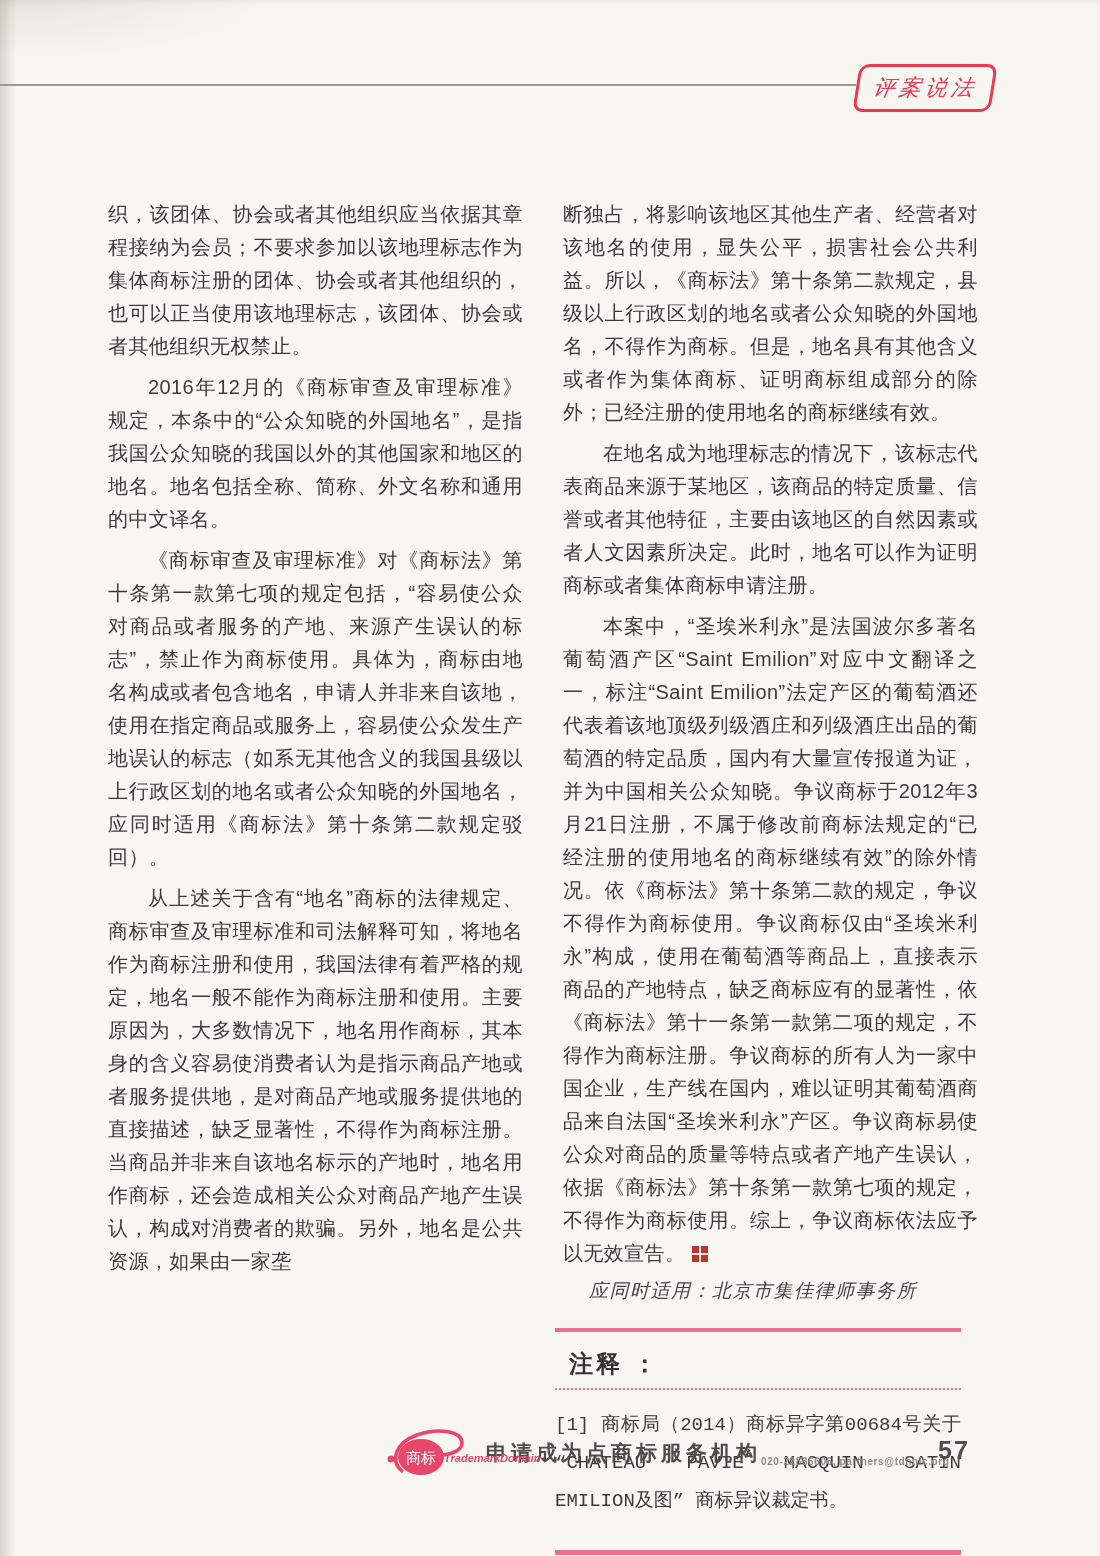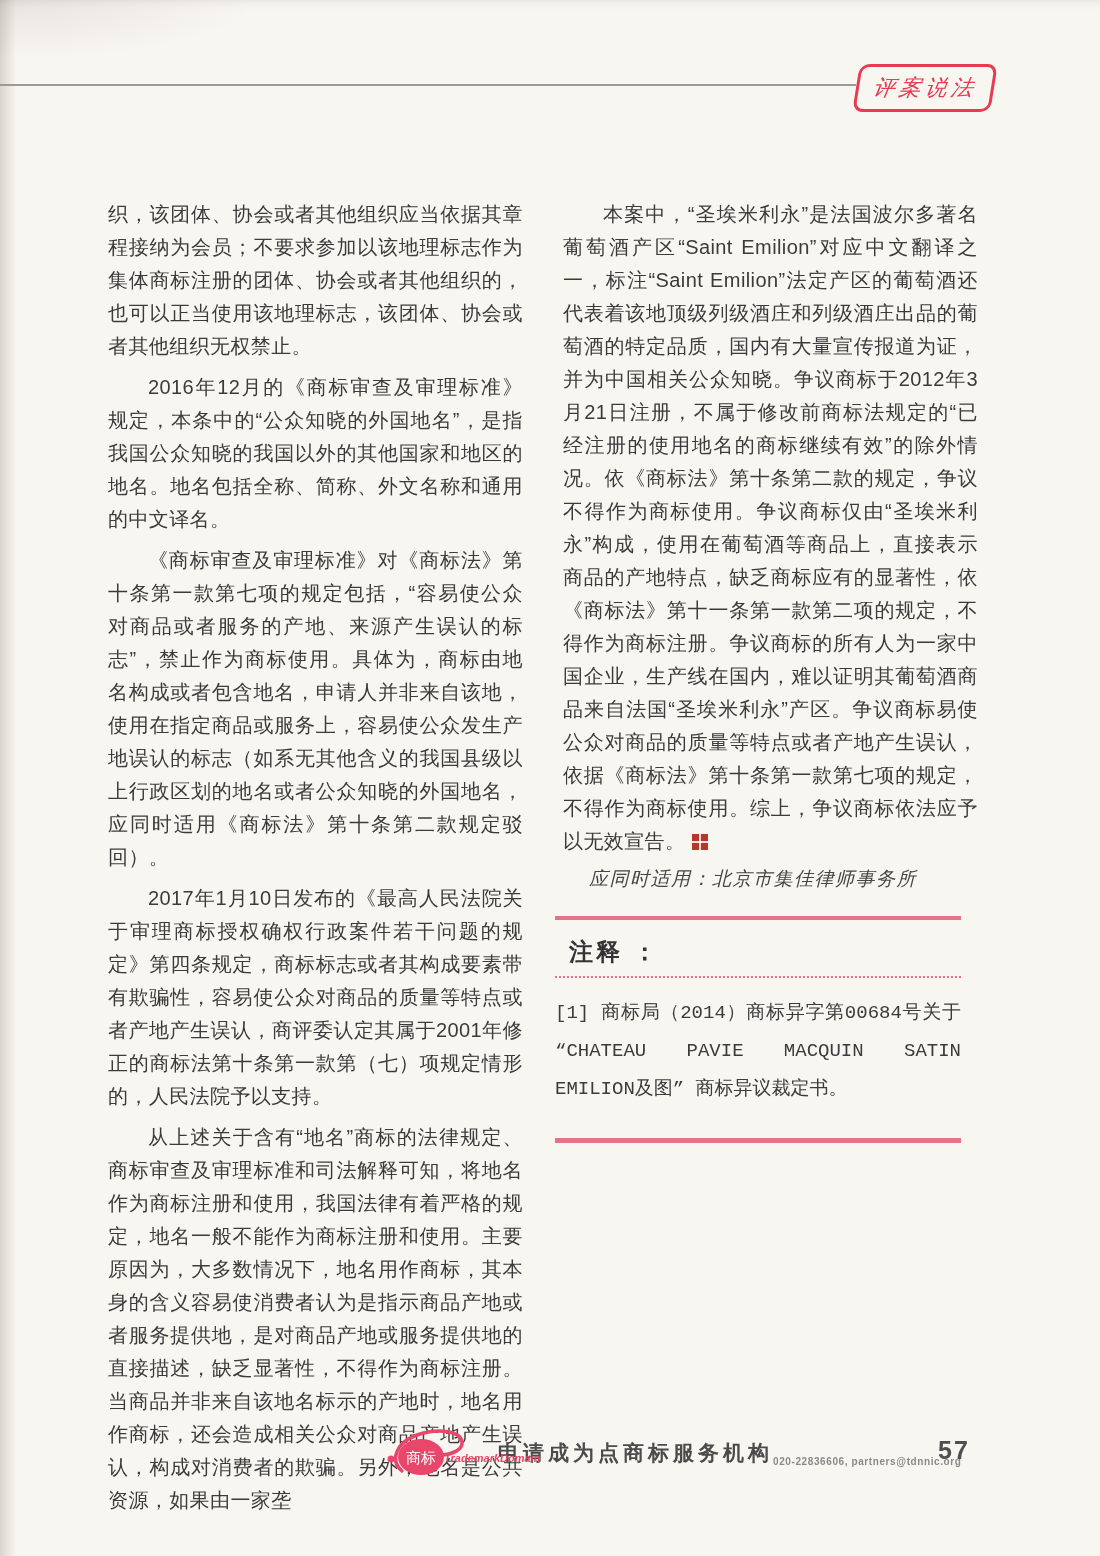--- a/index.html
+++ b/index.html
@@ -36,21 +36,21 @@
 
   
   .notes{margin-top:24px;width:406px;border-top:4px solid #e87287;border-bottom:5px solid #e87287;
     padding:6px 0 30px;}
   .notes-heading{font-size:24px;font-weight:bold;letter-spacing:3px;margin:10px 0 8px 14px;color:#333;}
   .notes-dotted{border-top:2px dotted #e87287;margin-bottom:16px;}
   .note-item{margin:0;font-family:Liberation Mono, monospace;font-size:19px;
     line-height:38px;color:#3b3b3b;text-align:justify;}
 
   
-  .footer{position:absolute;left:386px;top:1424px;display:flex;align-items:center;gap:12px;}
+  .footer{position:absolute;left:386px;top:1424px;display:flex;align-items:center;gap:0;}
   .logo{position:relative;width:100px;height:58px;flex:0 0 auto;}
   .logo-en{position:absolute;left:58px;top:29px;color:#e8476b;font-style:italic;font-weight:bold;
     font-size:11px;line-height:11px;display:flex;flex-direction:row;}
   .footer-text{display:flex;flex-direction:row;align-items:flex-end;}
   .slogan{font-size:21px;font-weight:bold;color:#4b4b4b;letter-spacing:4px;}
   .contact{font-size:10px;color:#8a8a8a;margin-top:15px;letter-spacing:.6px;font-weight:bold;}
   .page-number{position:absolute;left:938px;top:1436px;font-size:25px;font-weight:bold;
     color:#4f4f4f;letter-spacing:2px;}
 </style>
 </head>
@@ -63,24 +63,25 @@
   <div class="header-rule"></div>
   <div class="header-label">
     <span>评案说法</span>
   </div>
 
   <div class="article">
     <div class="col">
       <p class="para no-indent">织，该团体、协会或者其他组织应当依据其章程接纳为会员；不要求参加以该地理标志作为集体商标注册的团体、协会或者其他组织的，也可以正当使用该地理标志，该团体、协会或者其他组织无权禁止。</p>
       <p class="para">2016年12月的《商标审查及审理标准》规定，本条中的“公众知晓的外国地名”，是指我国公众知晓的我国以外的其他国家和地区的地名。地名包括全称、简称、外文名称和通用的中文译名。</p>
       <p class="para">《商标审查及审理标准》对《商标法》第十条第一款第七项的规定包括，“容易使公众对商品或者服务的产地、来源产生误认的标志”，禁止作为商标使用。具体为，商标由地名构成或者包含地名，申请人并非来自该地，使用在指定商品或服务上，容易使公众发生产地误认的标志（如系无其他含义的我国县级以上行政区划的地名或者公众知晓的外国地名，应同时适用《商标法》第十条第二款规定驳回）。</p>
-      <p class="para">2017年1月10日发布的《最高人民法院关于审理商标授权确权行政案件若干问题的规定》第四条规定，商标标志或者其构成要素带有欺骗性，容易使公众对商品的质量等特点或者产地产生误认，商评委认定其属于2001年修正的商标法第十条第一款第（七）项规定情形的，人民法院予以支持。</p>
       <p class="para">从上述关于含有“地名”商标的法律规定、商标审查及审理标准和司法解释可知，将地名作为商标注册和使用，我国法律有着严格的规定，地名一般不能作为商标注册和使用。主要原因为，大多数情况下，地名用作商标，其本身的含义容易使消费者认为是指示商品产地或者服务提供地，是对商品产地或服务提供地的直接描述，缺乏显著性，不得作为商标注册。当商品并非来自该地名标示的产地时，地名用作商标，还会造成相关公众对商品产地产生误认，构成对消费者的欺骗。另外，地名是公共资源，如果由一家垄</p>
     </div>
     <div class="col">
+      <p class="para no-indent">断独占，将影响该地区其他生产者、经营者对该地名的使用，显失公平，损害社会公共利益。所以，《商标法》第十条第二款规定，县级以上行政区划的地名或者公众知晓的外国地名，不得作为商标。但是，地名具有其他含义或者作为集体商标、证明商标组成部分的除外；已经注册的使用地名的商标继续有效。</p>
+      <p class="para">在地名成为地理标志的情况下，该标志代表商品来源于某地区，该商品的特定质量、信誉或者其他特征，主要由该地区的自然因素或者人文因素所决定。此时，地名可以作为证明商标或者集体商标申请注册。</p>
       <p class="para"><span>本案中，“圣埃米利永”是法国波尔多著名葡萄酒产区“Saint Emilion”对应中文翻译之一，标注“Saint Emilion”法定产区的葡萄酒还代表着该地顶级列级酒庄和列级酒庄出品的葡萄酒的特定品质，国内有大量宣传报道为证，并为中国相关公众知晓。争议商标于2012年3月21日注册，不属于修改前商标法规定的“已经注册的使用地名的商标继续有效”的除外情况。依《商标法》第十条第二款的规定，争议不得作为商标使用。争议商标仅由“圣埃米利永”构成，使用在葡萄酒等商品上，直接表示商品的产地特点，缺乏商标应有的显著性，依《商标法》第十一条第一款第二项的规定，不得作为商标注册。争议商标的所有人为一家中国企业，生产线在国内，难以证明其葡萄酒商品来自法国“圣埃米利永”产区。争议商标易使公众对商品的质量等特点或者产地产生误认，依据《商标法》第十条第一款第七项的规定，不得作为商标使用。综上，争议商标依法应予以无效宣告。</span><span class="seal"></span></p>
       <p class="author">应同时适用：北京市集佳律师事务所</p>
 
       <div class="notes">
         <div class="notes-heading">注释 ：</div>
         <div class="notes-dotted"></div>
         <p class="note-item">[1] 商标局（2014）商标异字第00684号关于 “CHATEAU PAVIE MACQUIN SATIN EMILION及图” 商标异议裁定书。</p>
       </div>
     </div>
   </div>

